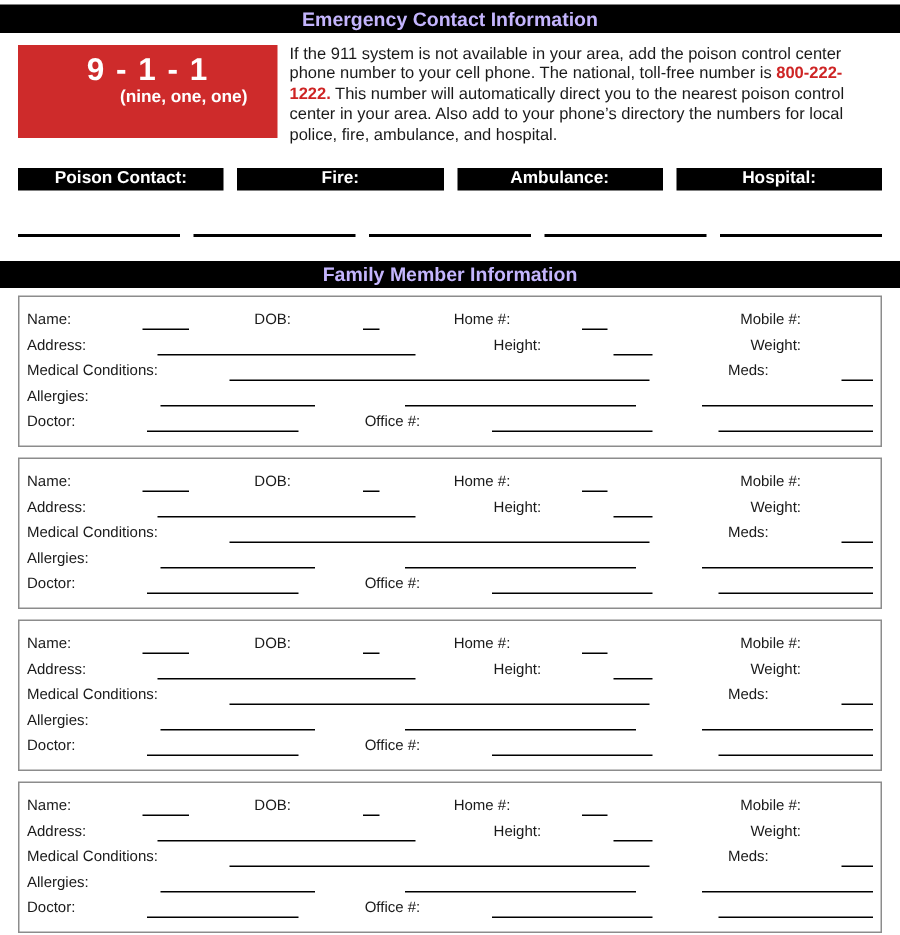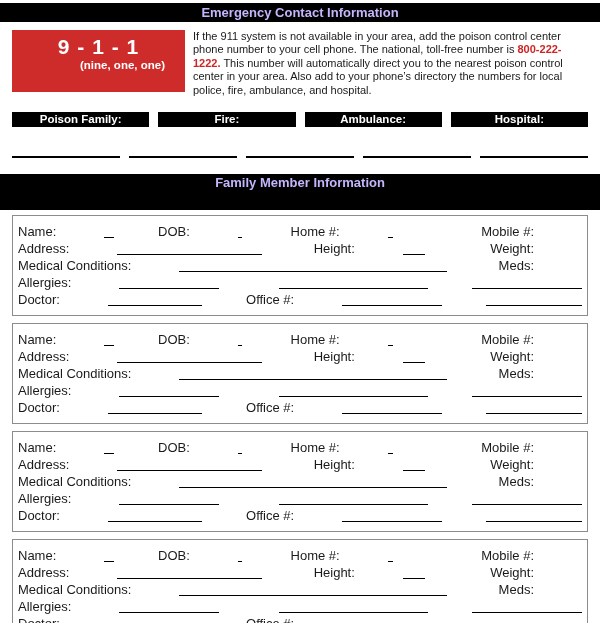--- a/index.html
+++ b/index.html
@@ -13,21 +13,21 @@
   html,body{margin:0;padding:0;}
   body{
     width:600px;height:623px;overflow:hidden;background:#ffffff;
     font-family:"Liberation Sans","DejaVu Sans",sans-serif;color:#111;
   }
   .bar{
     background:var(--bar-bg);color:#c4b5fd;font-weight:bold;font-size:13px;
     text-align:center;height:19px;line-height:19px;width:600px;
   }
   .bar.top{margin-top:3px;}
-  .bar.family{margin-top:16px;height:36px;line-height:18px;}
+  .bar.family{margin-top:16px;height:18px;line-height:18px;}
   
   .row911{display:flex;margin:8px 12px 0 12px;}
   .card911{
     width:173px;min-width:173px;height:62px;background:var(--card-red);
     color:#fff;text-align:center;padding-top:5px;
   }
   .n911{font-size:21px;font-weight:bold;line-height:23px;letter-spacing:1px;}
   .p911{font-size:11.5px;font-weight:bold;line-height:14px;padding-left:48px;}
   .s911{font-size:12px;font-weight:bold;line-height:14px;}
   .intro{margin-left:8px;flex:1;font-size:11px;line-height:13.4px;color:#1a1a1a;text-align:left;}
@@ -39,21 +39,21 @@
     font-size:11.5px;text-align:center;height:15px;line-height:15px;
   }
   .contact-lines{display:flex;gap:9px;margin:29px 12px 0 12px;}
   .contact-line{flex:1;height:1px;border-bottom:2px solid var(--line-color);}
   
   .members{margin:5px 12px 0 12px;}
   .member-card{
     border:1px solid var(--card-border);height:101px;margin-bottom:7px;
     padding:5px 5px 0 5px;background:#fff;
   }
-  .frow{display:flex;align-items:flex-end;height:17px;font-size:13px;color:#1a1a1a;gap:44px;}
+  .frow{display:flex;align-items:flex-end;height:17px;font-size:10px;color:#1a1a1a;gap:44px;}
   .lbl{white-space:nowrap;margin-right:4px;line-height:13px;}
   .fl{display:inline-block;height:12px;border-bottom:1.5px solid var(--line-color);}
   .grow{flex:1;}
   .w140{width:140px;} .w53{width:53px;} .w80{width:80px;}
   .w272{width:272px;} .w42{width:42px;}
   .w280{width:280px;}
   .w126{width:126px;} .w190{width:190px;} .w140r{width:140px;margin-left:auto;}
   .w137{width:137px;} .w145{width:145px;}
   .ml5{margin-left:5px;} .ml8{margin-left:8px;} .ml10{}
   .ml14{margin-left:21px;} .ml16{margin-left:16px;} .ml18{margin-left:18px;padding-left:26px;}
@@ -67,21 +67,21 @@
 
 <div class="row911">
   <div class="card911">
     <div class="n911">9 - 1 - 1</div>
     <div class="p911">(nine, one, one)</div>
   </div>
   <div class="intro"><span>If the 911 system is not available in your area, add the poison control center phone number to your cell phone. The national, toll-free number is </span><span class="phone">800-222-1222.</span><span> This number will automatically direct you to the nearest poison control center in your area. Also add to your phone’s directory the numbers for local police, fire, ambulance, and hospital.</span></div>
 </div>
 
 <div class="contact-row">
-  <div class="contact-box">Poison Family:</div>
+  <div class="contact-box">Poison Contact:</div>
   <div class="contact-box">Fire:</div>
   <div class="contact-box">Ambulance:</div>
   <div class="contact-box">Hospital:</div>
 </div>
 
 <div class="contact-lines">
   <div class="contact-line"></div>
   <div class="contact-line"></div>
   <div class="contact-line"></div>
   <div class="contact-line"></div>

